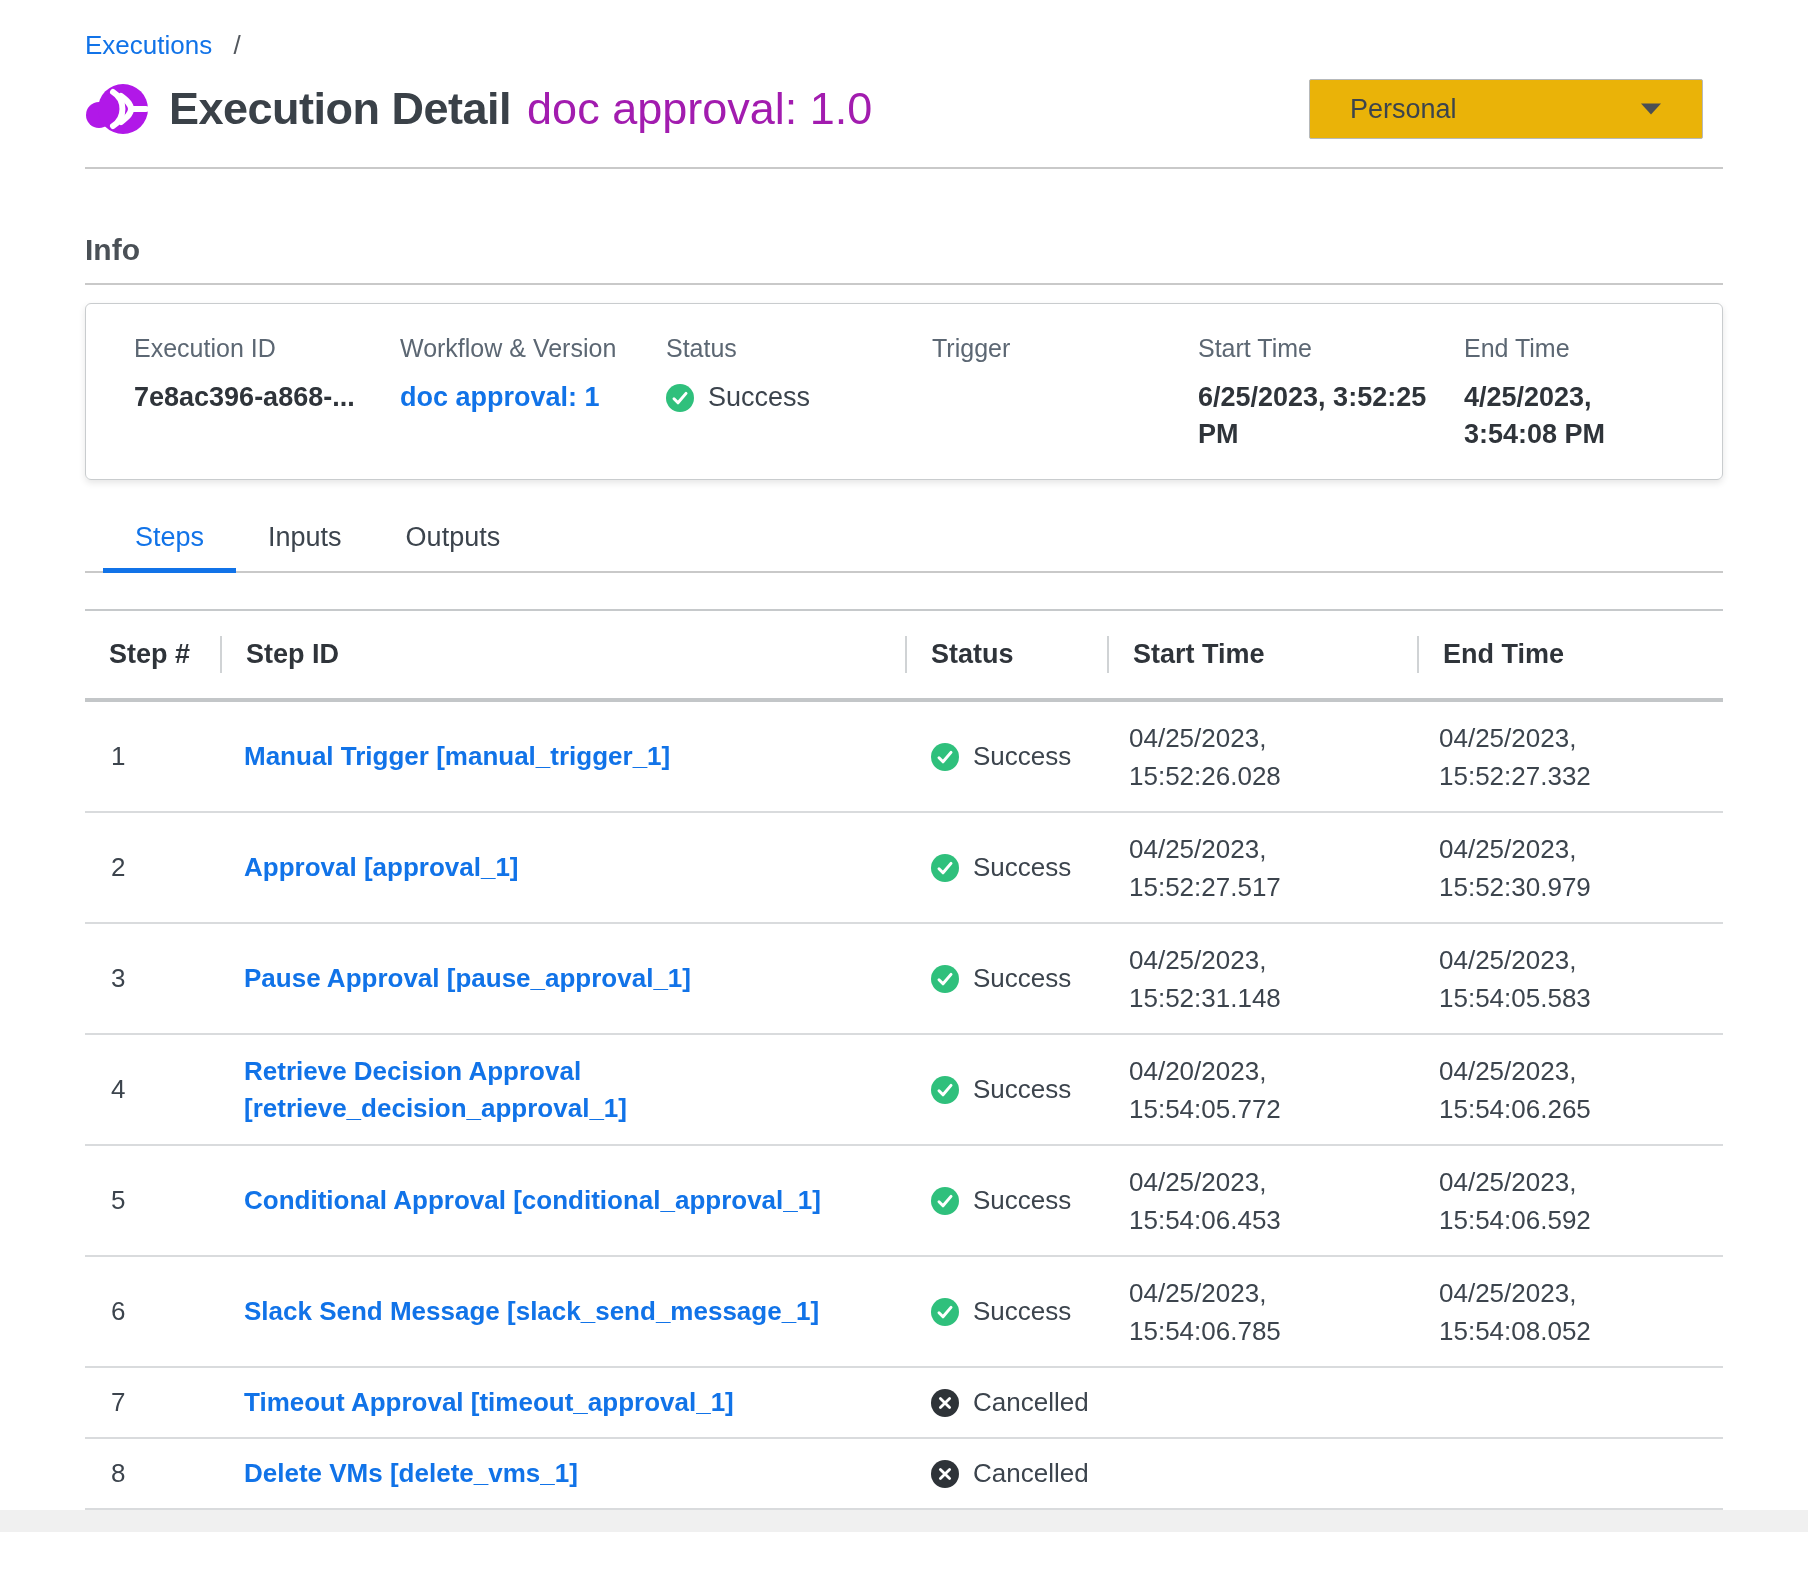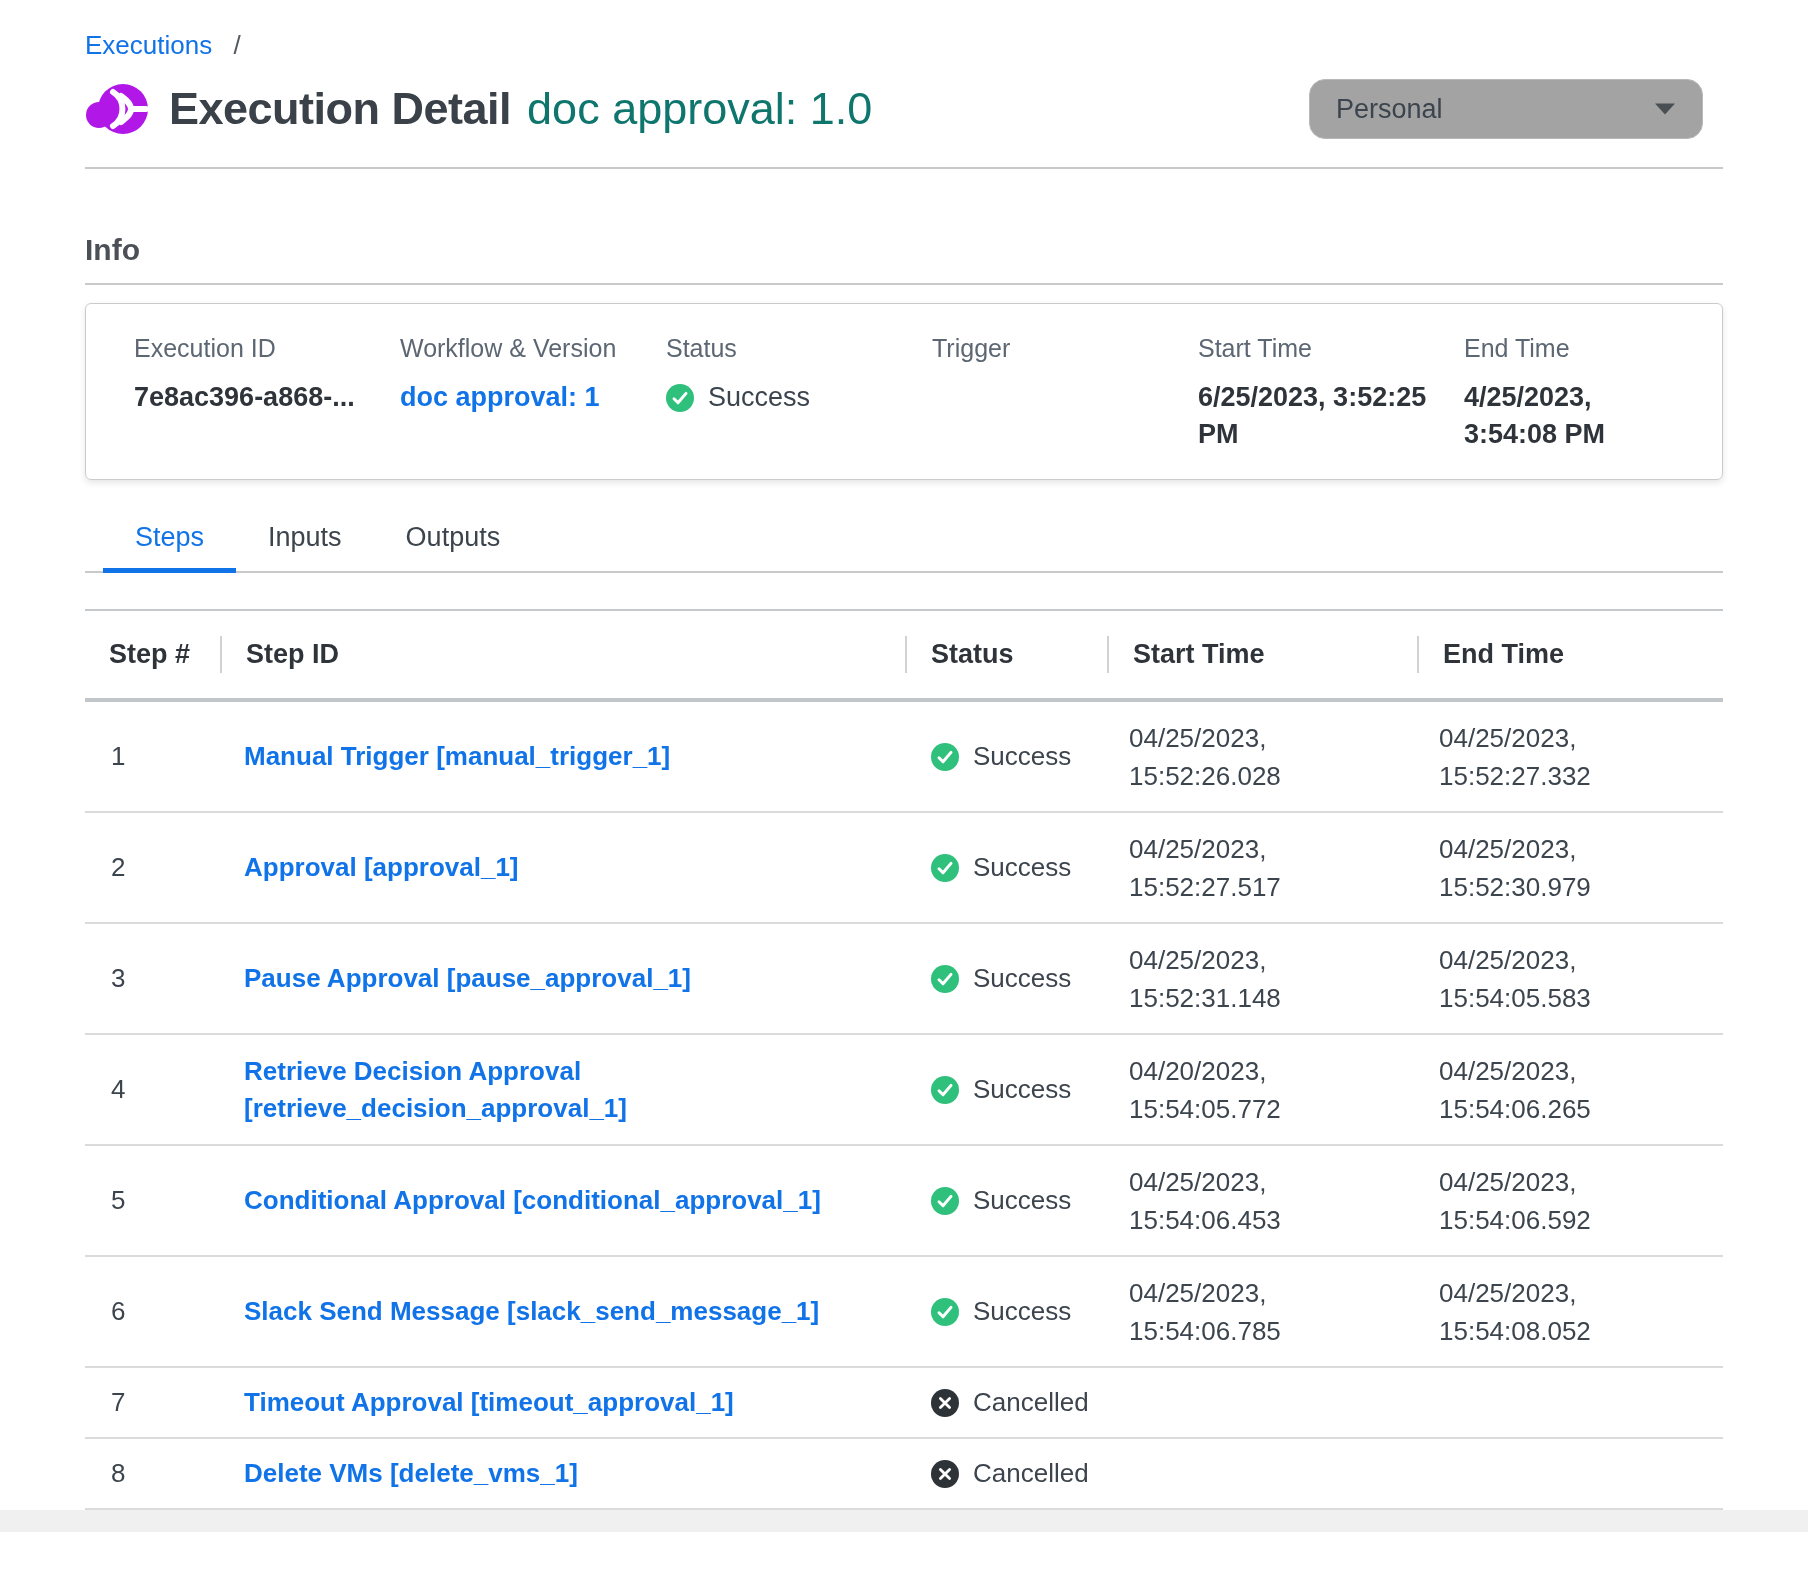--- a/index.html
+++ b/index.html
@@ -22,25 +22,25 @@
   
   .breadcrumb{padding-top:30px; font-size:26px;}
   .breadcrumb a{color:var(--accent-blue); text-decoration:none; cursor:pointer;}
   .breadcrumb .sep{color:#53585e; margin-left:14px;}
 
   
   .title-row{display:flex; align-items:center; margin-top:16px;}
   .logo-icon{width:64px; height:64px; flex:0 0 auto; margin-right:20px;}
   .title-group{display:flex; align-items:baseline; gap:16px; white-space:nowrap;}
   h1{margin:0; font-size:45px; font-weight:700; color:#3a4148; letter-spacing:-0.5px;}
-  .subtitle{font-size:45px; font-weight:400; color:#0f766e;}
+  .subtitle{font-size:45px; font-weight:400; color:#a21caf;}
   .scope{
     margin-left:auto; margin-right:20px; width:394px; height:60px;
-    border:1px solid #b6b9bb; border-radius:16px; background:#a3a3a3;
-    display:flex; align-items:center; padding:0 26px; font-size:27px;
+    border:1px solid #b6b9bb; border-radius:2px; background:#eab308;
+    display:flex; align-items:center; padding:0 40px; font-size:27px;
     color:var(--text-dark); cursor:pointer;
   }
   .scope .caret{margin-left:auto; display:flex; align-items:center;}
 
   .rule{border:0; border-top:2px solid #c9c9c9; margin:26px 0 0;}
   .rule.under-info{margin-top:16px;}
 
   h2.info-h{margin:64px 0 0; font-size:30px; font-weight:700; color:#4a5056;}
 
   

